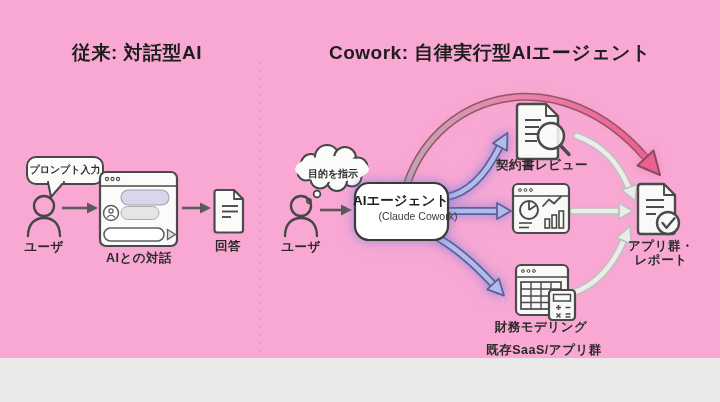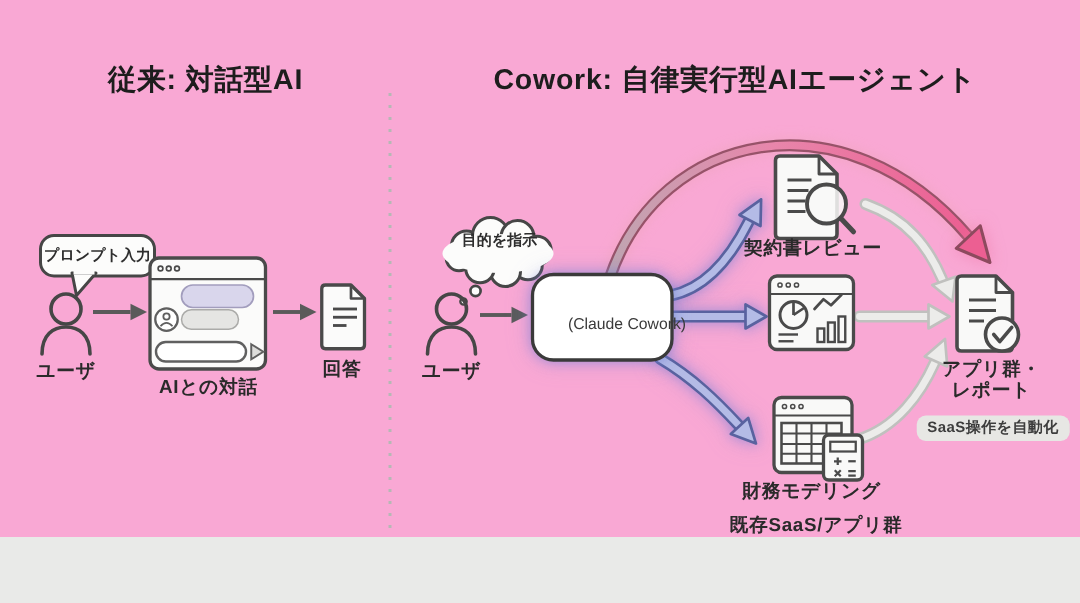--- a/index.html
+++ b/index.html
@@ -216,30 +216,28 @@
   </svg>
 
   <div class="abs ctr title" style="left:137px;top:40px;">従来: 対話型AI</div>
   <div class="abs ctr title" style="left:490px;top:40px;">Cowork: 自律実行型AIエージェント</div>
 
   <div class="abs ctr small" style="left:65px;top:163px;">プロンプト入力</div>
   <div class="abs ctr lbl" style="left:44px;top:239px;">ユーザ</div>
   <div class="abs ctr lbl" style="left:139px;top:250px;">AIとの対話</div>
   <div class="abs ctr lbl" style="left:228px;top:238px;">回答</div>
 
-  <div class="abs ctr small" style="left:333px;top:153px;">目的を指示</div>
+  <div class="abs ctr small" style="left:333px;top:167px;">目的を指示</div>
   <div class="abs ctr lbl" style="left:301px;top:239px;">ユーザ</div>
 
+  <div class="abs ctr agent-title" style="left:401px;top:192px;">AIエージェント</div>
   <div class="abs ctr agent-sub" style="left:401px;top:210px;">(Claude Cowork)</div>
 
   <div class="abs ctr lbl" style="left:542px;top:157px;">契約書レビュー</div>
   <div class="abs ctr lbl" style="left:541px;top:319px;">財務モデリング</div>
   <div class="abs ctr lbl" style="left:544px;top:342px;">既存SaaS/アプリ群</div>
 
   <div class="abs ctr" style="left:661px;top:240px;">
     <div class="outlbl">アプリ群・</div>
     <div class="outlbl">レポート</div>
   </div>
-  <div class="abs ctr" style="left:662px;top:275px;">
-    <span class="badge">SaaS操作を自動化</span>
-  </div>
 
 </div>
 
 </body></html>

